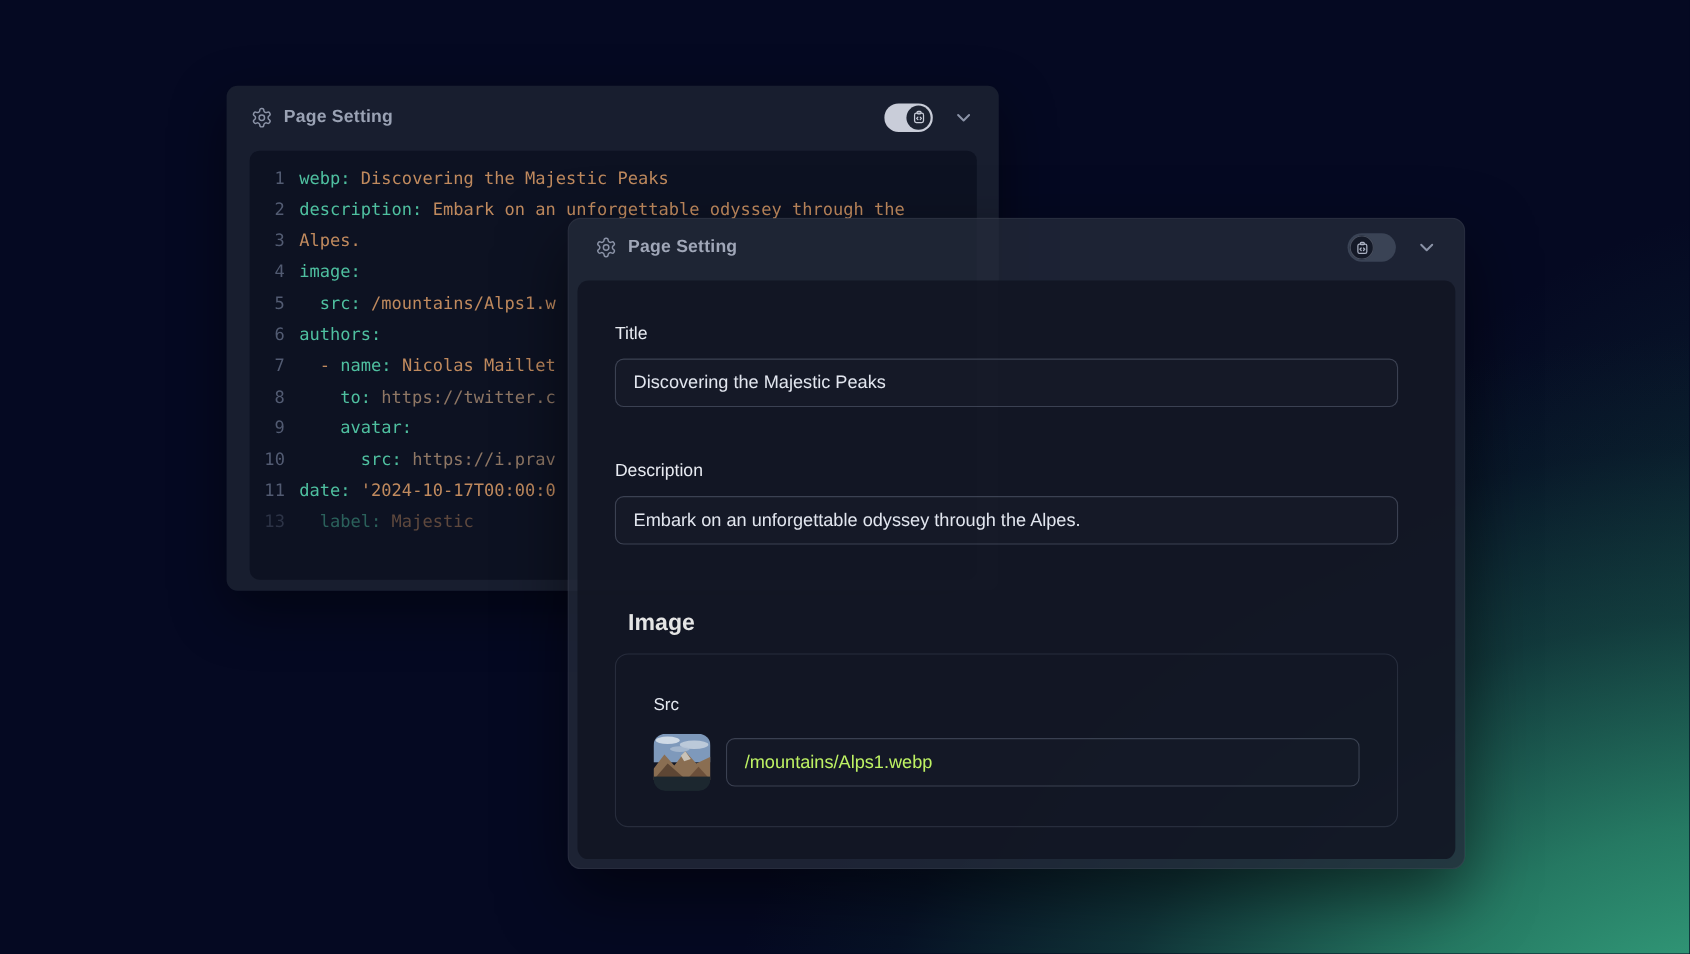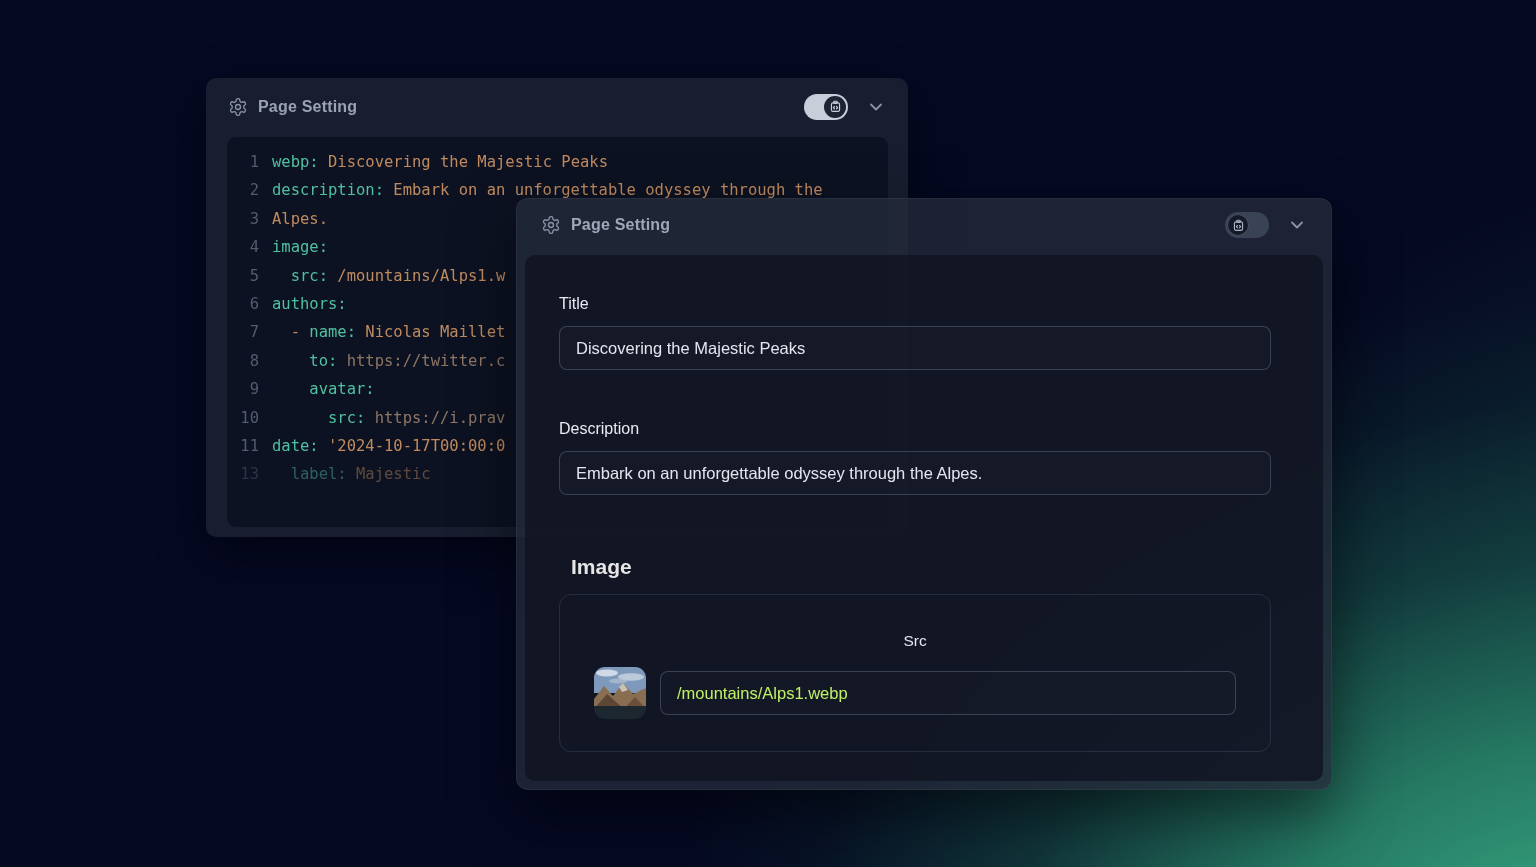--- a/index.html
+++ b/index.html
@@ -99,21 +99,21 @@
     font-family: "Liberation Sans", sans-serif;
     padding: 0 16px; outline: none;
   }
   .gap-lg { height: 50px; }
   .section-heading { color: #e5e5e5; font-size: 21px; font-weight: 700; margin: 60px 0 15px 12px; }
   .image-card {
     border: 1px solid rgba(163,174,198,0.15);
     border-radius: 12px;
     padding: 37px 34px 32px 34px;
   }
-  .sub-label { color: #e4e8f0; font-size: 15.5px; margin-bottom: 17px; text-align: center; }
+  .sub-label { color: #e4e8f0; font-size: 15.5px; margin-bottom: 17px; }
   .src-row { display: flex; align-items: center; }
   .thumb {
     width: 52px; height: 52px; border-radius: 11px; overflow: hidden; flex: none;
     margin-right: 14px;
   }
   .thumb svg { display: block; width: 52px; height: 52px; }
   .src-input { flex: 1; color: #bef264; background: rgba(255,255,255,0.01); }
 </style>
 </head>
 <body>

